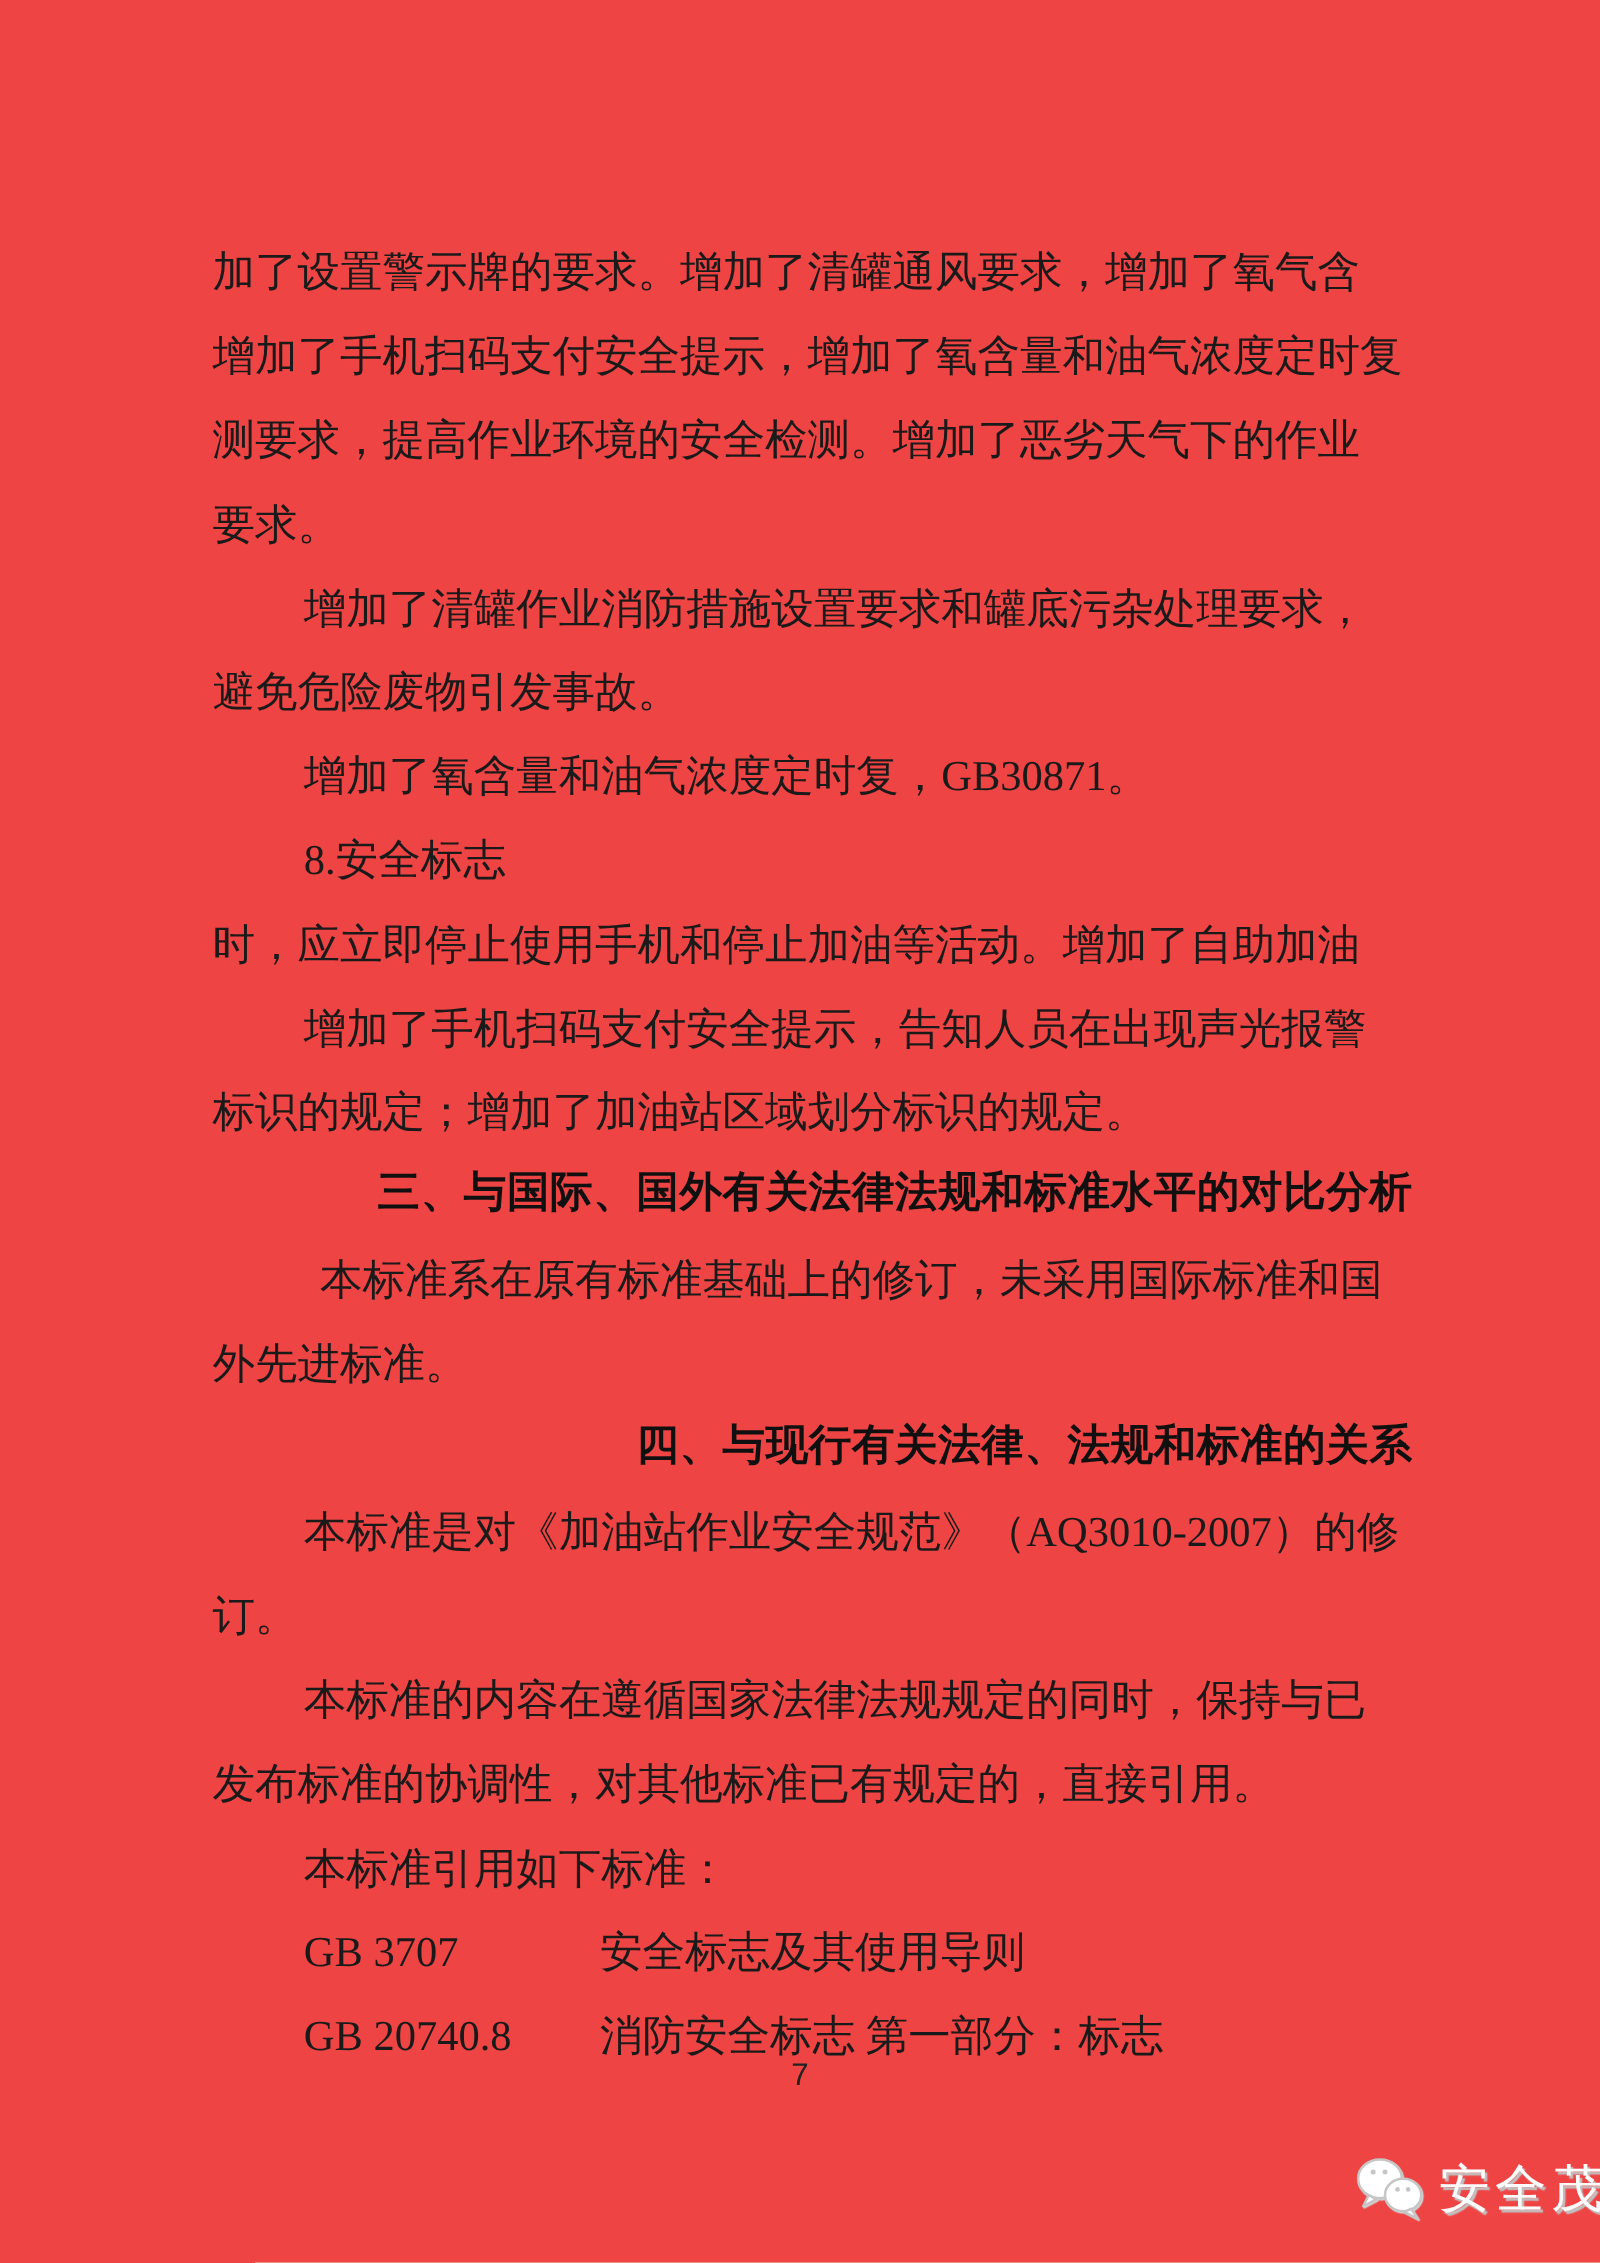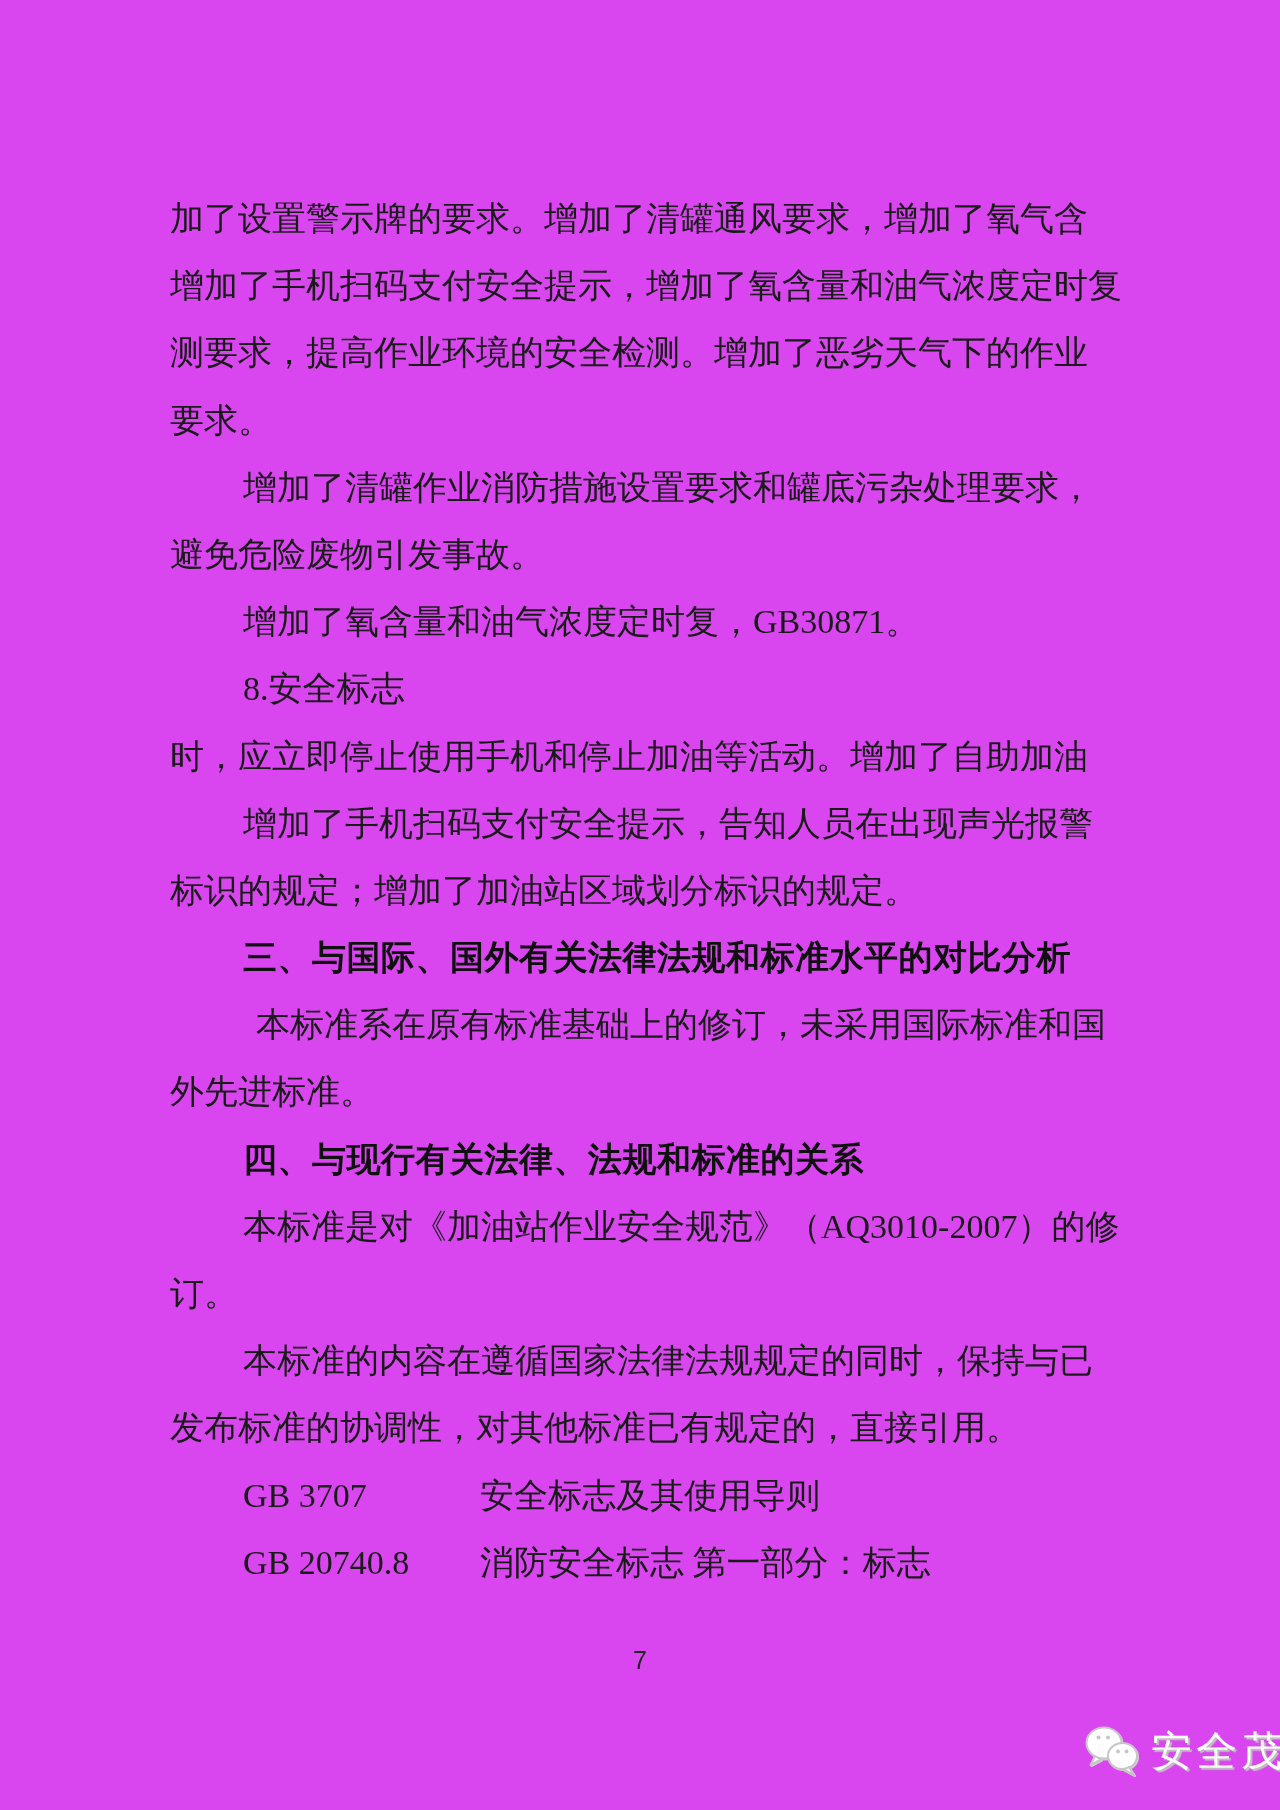--- a/index.html
+++ b/index.html
@@ -5,41 +5,42 @@
   html, body { margin: 0; padding: 0; }
   body {
     width: 1280px;
     height: 1810px;
     background: #ffffff;
     position: relative;
     overflow: hidden;
     font-family: "Liberation Serif", "DejaVu Serif", serif;
   }
 
-  .page { position: absolute; inset: 0; background: #d946ef; }
+  .page { position: absolute; inset: 0; background: #ef4444; }
 
   .doc-body {
     position: absolute;
     left: 170px;
     top: 185px;
     width: 960px;
   }
   .line {
     font-size: 34px;
     line-height: 67.2px;
     height: 67.2px;
     color: #1a1a1a;
     white-space: nowrap;
     letter-spacing: 0px;
   }
   .line.heading {
-    font-family: Liberation Sans, sans-serif;
+    font-family: Liberation Mono, monospace;
     font-weight: 700;
     color: #101010;
     letter-spacing: 0.5px;
+    text-align: right;
   }
   .line.indent { padding-left: 73px; }
   .line.indent-lg { padding-left: 86px; }
   .ref-code { display: inline-block; width: 237px; }
 
   .page-number {
     position: absolute;
     top: 1640px;
     left: 0;
     width: 1280px;
@@ -90,20 +91,21 @@
       <div class="line indent"><span>增加了手机扫码支付安全提示，告知人员在出现声光报警</span></div>
       <div class="line"><span>标识的规定；增加了加油站区域划分标识的规定。</span></div>
       <div class="line heading indent"><span>三、与国际、国外有关法律法规和标准水平的对比分析</span></div>
       <div class="line indent-lg"><span>本标准系在原有标准基础上的修订，未采用国际标准和国</span></div>
       <div class="line"><span>外先进标准。</span></div>
       <div class="line heading indent"><span>四、与现行有关法律、法规和标准的关系</span></div>
       <div class="line indent"><span>本标准是对《加油站作业安全规范》（AQ3010-2007）的修</span></div>
       <div class="line"><span>订。</span></div>
       <div class="line indent"><span>本标准的内容在遵循国家法律法规规定的同时，保持与已</span></div>
       <div class="line"><span>发布标准的协调性，对其他标准已有规定的，直接引用。</span></div>
+      <div class="line indent"><span>本标准引用如下标准：</span></div>
       <div class="line indent"><span class="ref-code">GB 3707</span><span>安全标志及其使用导则</span></div>
       <div class="line indent"><span class="ref-code">GB 20740.8</span><span>消防安全标志 第一部分：标志</span></div>
     </div>
 
   <div class="page-number">7</div>
 
   <div class="watermark">
     <svg class="watermark-icon" width="60" height="54" viewBox="0 0 60 54">
       <g fill="#ffffff" stroke="#c6c6c6" stroke-width="2">
         <ellipse cx="22" cy="19" rx="17.5" ry="15.5"></ellipse>

